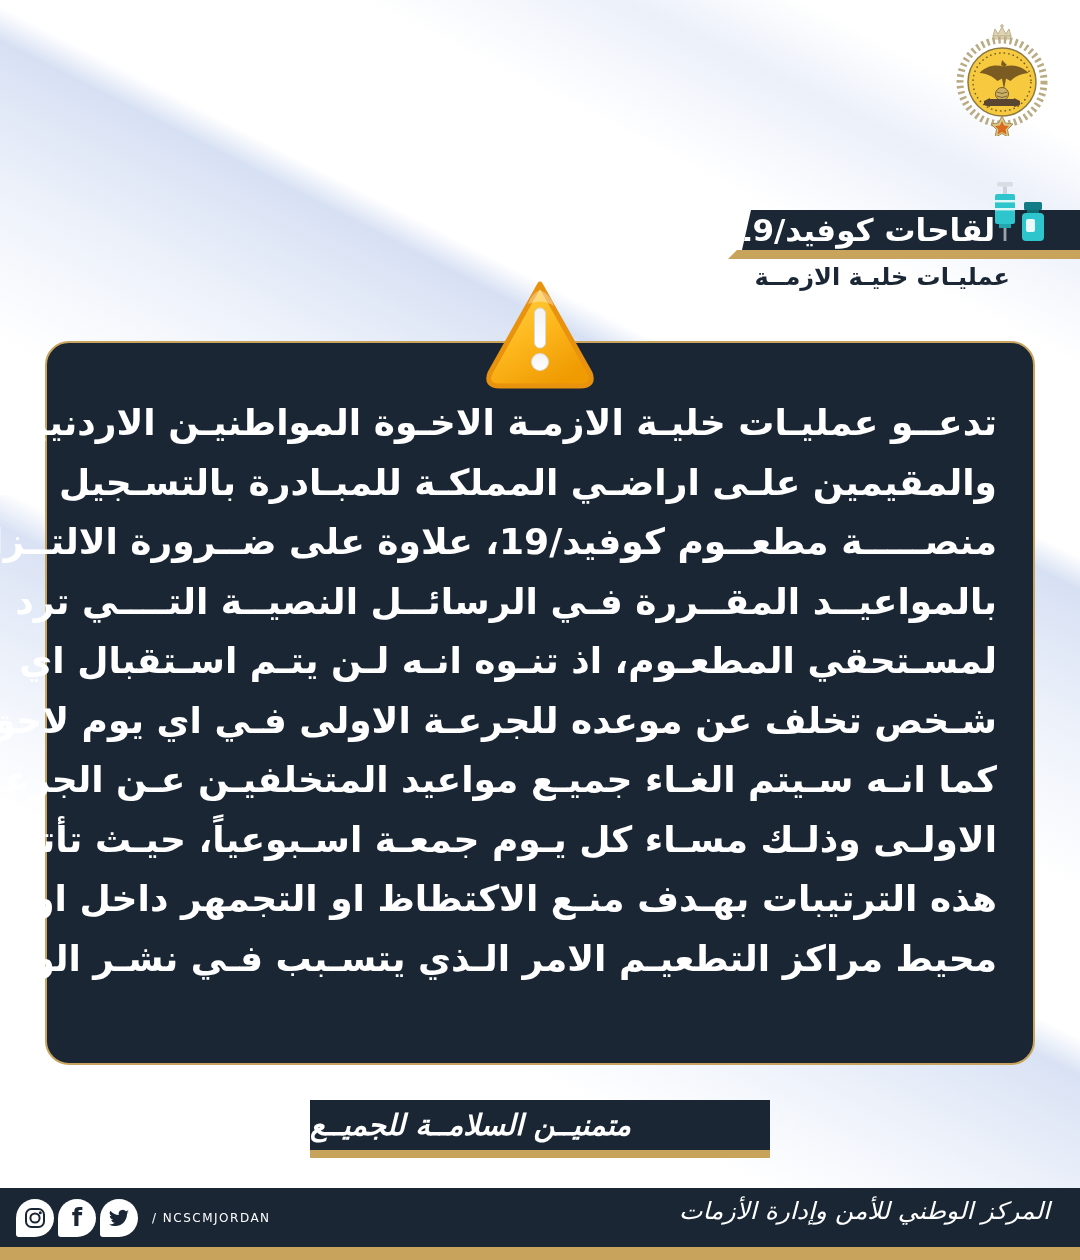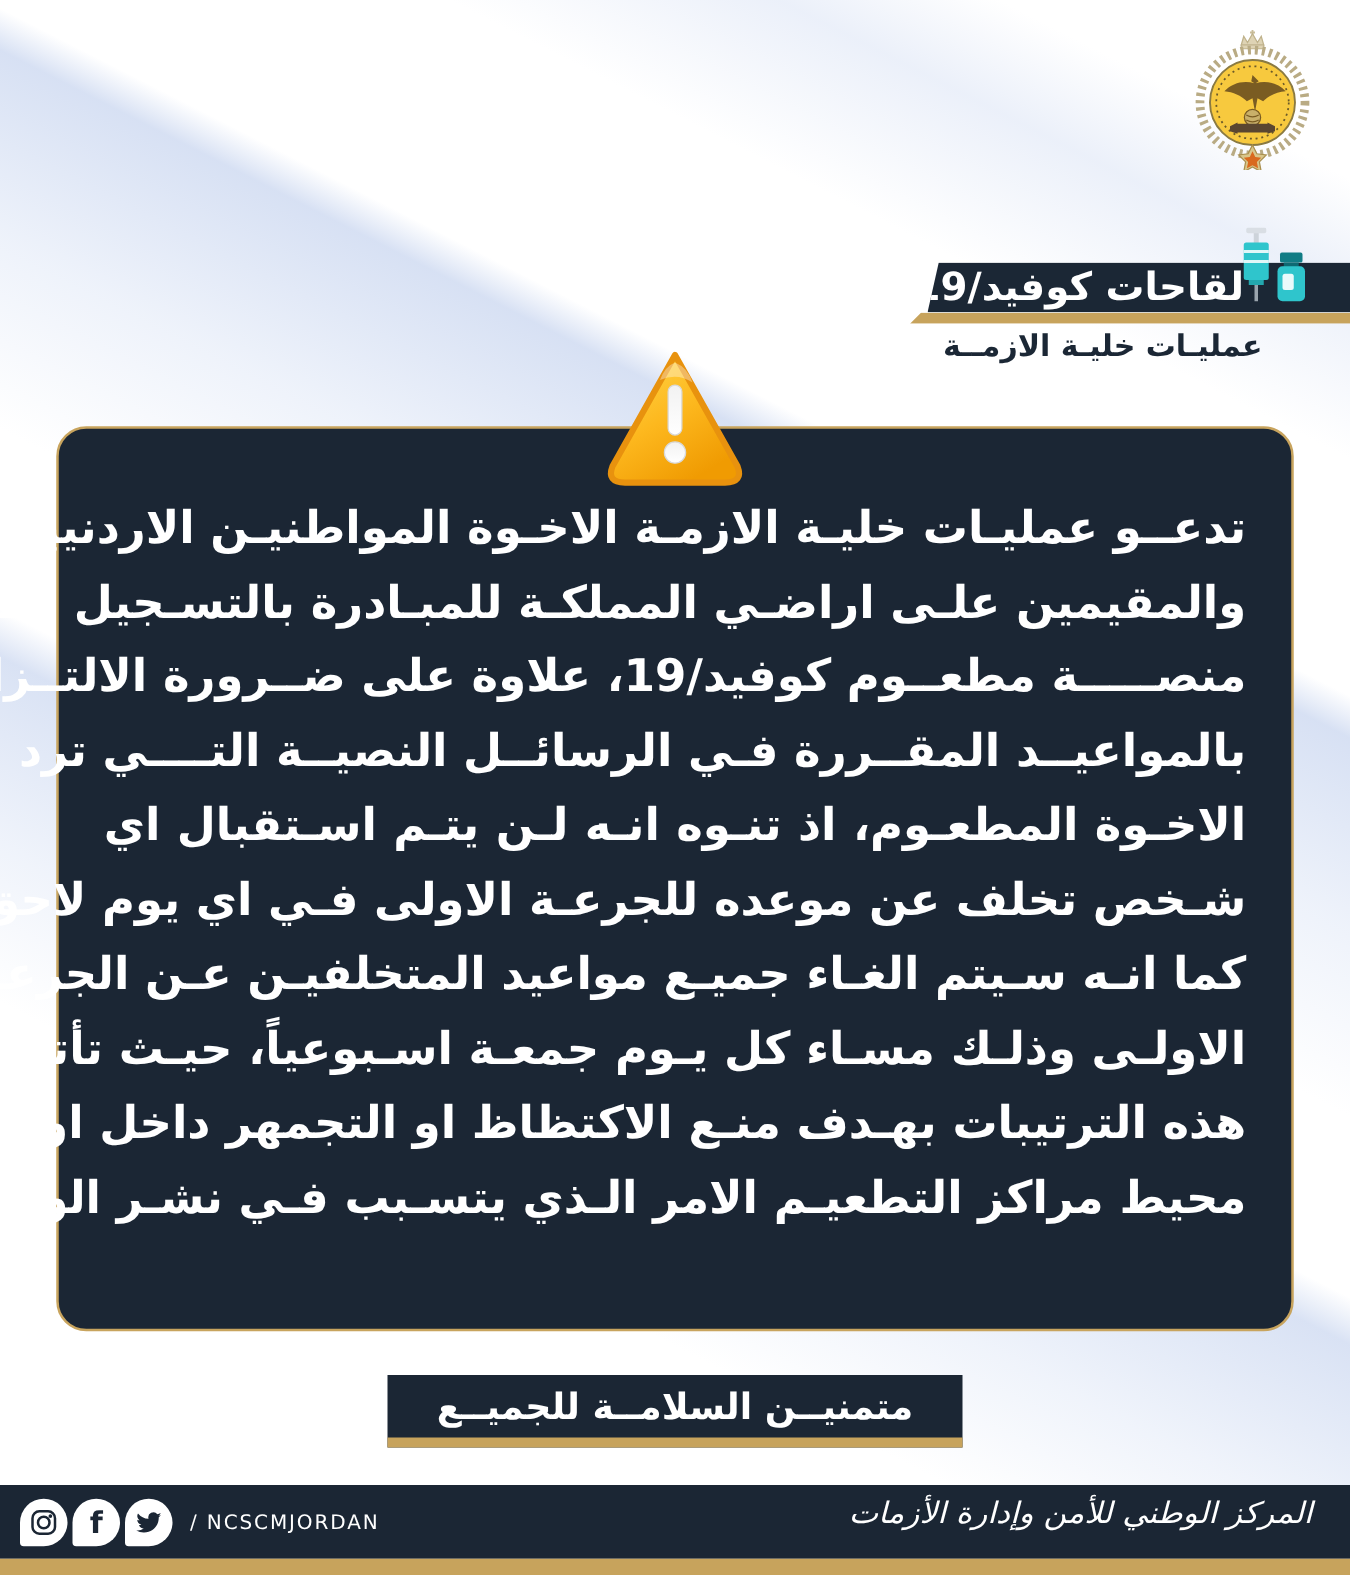--- a/index.html
+++ b/index.html
@@ -38,32 +38,32 @@
   .mainbox{position:absolute;left:45px;top:341px;width:990px;height:724px;box-sizing:border-box;
           background:#1b2634;border:2px solid #c8a45e;border-radius:24px;z-index:2;
           padding:50px 36px 0 36px;}
   .line{direction:rtl;color:#ffffff;font-size:36px;font-weight:bold;line-height:59.5px;
           text-align:justify;text-align-last:justify;white-space:nowrap;}
   .line.last{text-align-last:center;}
 
   
   .wishbox{position:absolute;left:310px;top:1100px;width:460px;height:58px;box-sizing:border-box;
           background:#1b2634;border-bottom:8px solid #c7a35c;display:flex;align-items:center;
-          justify-content:center;z-index:2;}
+          justify-content:flex-start;z-index:2;font-style:italic;}
   .wishbox span{color:#ffffff;font-size:29px;font-weight:bold;direction:rtl;white-space:nowrap;}
 
   
   .footer{position:absolute;left:0;top:1188px;width:100%;height:59px;background:#1b2634;z-index:2;
           display:flex;align-items:center;}
   .footer-gold{position:absolute;left:0;top:1247px;width:100%;height:13px;background:#c7a35c;z-index:2;}
   .socials{display:flex;align-items:center;margin-left:16px;}
   .bubble{width:38px;height:38px;background:#ffffff;border-radius:19px 19px 19px 3px;
           display:flex;align-items:center;justify-content:center;margin-right:4px;}
   .fb-glyph{color:#1b2634;font-weight:bold;font-size:24px;line-height:1;}
-  .handle{color:#ffffff;font-size:16px;letter-spacing:1.5px;margin-left:10px;}
+  .handle{color:#ffffff;font-size:12px;letter-spacing:1.5px;margin-left:10px;}
   .callig{position:absolute;right:30px;top:1196px;color:#ffffff;font-size:25px;z-index:3;
           font-family:"DejaVu Serif","Liberation Serif",serif;font-style:italic;direction:rtl;
           transform:scaleY(.95);}
 </style>
 </head>
 <body>
 
 <div class="canvas">
 
   <div class="band band-c"></div>
@@ -135,21 +135,21 @@
     <path d="M60 14 Q70 18 74 30 Q62 22 48 28 Q52 17 60 14 Z" fill="#ffffff" opacity=".35"></path>
     <rect x="54.5" y="32" width="11" height="40" rx="5.5" fill="url(#exg)" stroke="#d9d9d9" stroke-width="1"></rect>
     <circle cx="60" cy="86" r="8.5" fill="url(#exg)" stroke="#d9d9d9" stroke-width="1"></circle>
   </svg>
 
   <div class="mainbox">
     <div class="line">تدعــو عمليـات خليـة الازمـة الاخـوة المواطنيـن الاردنييـن</div>
     <div class="line">والمقيمين علـى اراضـي المملكـة للمبـادرة بالتسـجيل علـى</div>
     <div class="line">منصـــــة مطعــوم كوفيد/19، علاوة على ضــرورة الالتــزام</div>
     <div class="line">بالمواعيــد المقــررة فـي الرسائــل النصيــة التــــي ترد</div>
-    <div class="line">الاخـوة المطعـوم، اذ تنـوه انـه لـن يتـم اسـتقبال اي</div>
+    <div class="line">لمسـتحقي المطعـوم، اذ تنـوه انـه لـن يتـم اسـتقبال اي</div>
     <div class="line">شـخص تخلف عن موعده للجرعـة الاولى فـي اي يوم لاحق</div>
     <div class="line">كما انـه سـيتم الغـاء جميـع مواعيد المتخلفيـن عـن الجرعـة</div>
     <div class="line">الاولـى وذلـك مسـاء كل يـوم جمعـة اسـبوعياً، حيـث تأتـي</div>
     <div class="line">هذه الترتيبات بهـدف منـع الاكتظاظ او التجمهر داخل او فـي</div>
     <div class="line">محيط مراكز التطعيـم الامر الـذي يتسـبب فـي  نشـر الوباء</div>
   </div>
 
   <div class="wishbox">
     <span>متمنيــن السلامــة للجميــع</span>
   </div>

